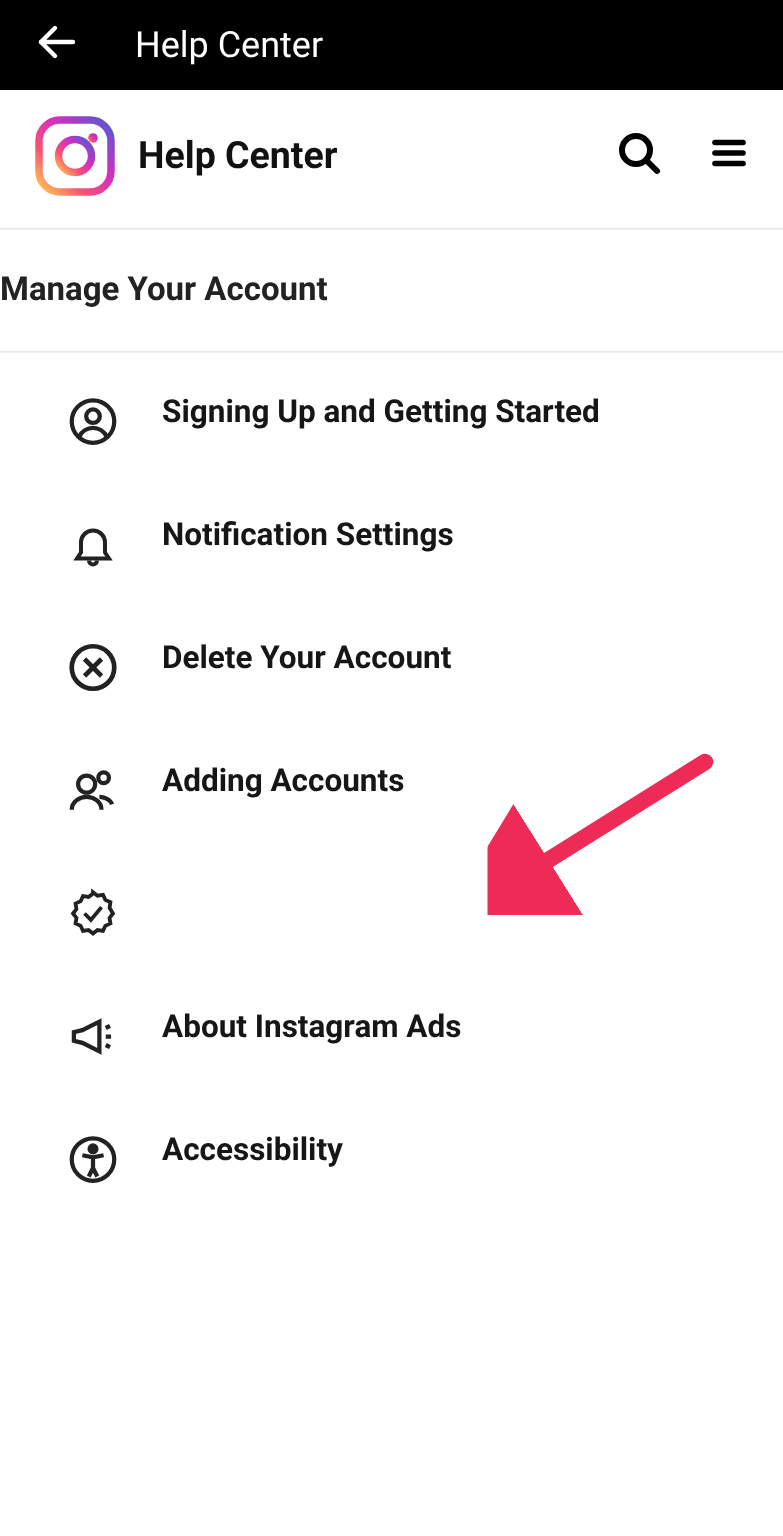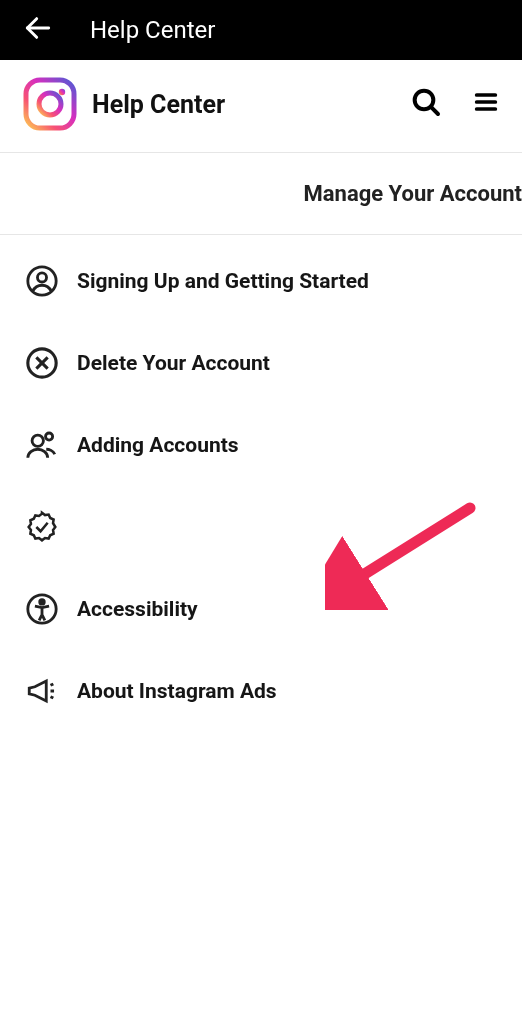--- a/index.html
+++ b/index.html
@@ -30,35 +30,35 @@
     .logo { width: 56px; height: 56px; flex-shrink: 0; }
     .header-title {
       font-size: 25px;
       font-weight: 700;
       margin-left: 14px;
       color: #111;
       flex: 1;
     }
     .header-actions { display: flex; align-items: center; gap: 30px; }
     .section-title {
-      text-align: right;
+      text-align: left;
       font-size: 22px;
       font-weight: 700;
       color: #222;
       padding: 28px 0 28px 0;
       border-bottom: 1px solid #e6e6e6;
     }
     .menu { padding: 12px 0 0 0; }
     .menu-item {
       display: flex;
-      align-items: center;
       padding: 16px 24px;
-      gap: 17px;
+      gap: 28px;
       cursor: pointer;
       margin-bottom: 14px;
+      margin-left: 20px;
     }
     .menu-icon {
       width: 36px;
       height: 36px;
       display: flex;
       align-items: center;
       justify-content: center;
       flex-shrink: 0;
     }
     .menu-label { font-size: 21px; font-weight: 700; color: #161616; }
@@ -125,20 +125,29 @@
       <svg width="34" height="34" viewBox="0 0 24 24" fill="none" stroke="#222" stroke-width="2">
           <circle cx="12" cy="12" r="10"></circle>
           <circle cx="12" cy="9.5" r="3.2"></circle>
           <path d="M5.5 19.2c1.3-2.8 4-4.2 6.5-4.2s5.2 1.4 6.5 4.2"></path>
         </svg>
     </span>
     <span class="menu-label">Signing Up and Getting Started</span>
   </div>
 
 
+  <div class="menu-item">
+    <span class="menu-icon">
+      <svg width="32" height="32" viewBox="0 0 24 24" fill="none" stroke="#222" stroke-width="2">
+          <path d="M18 16v-5a6 6 0 10-12 0v5l-2 3h16l-2-3z"></path>
+          <path d="M10 20a2 2 0 004 0"></path>
+        </svg>
+    </span>
+    <span class="menu-label">Notification Settings</span>
+  </div>
 
   <div class="menu-item">
     <span class="menu-icon">
       <svg width="34" height="34" viewBox="0 0 24 24" fill="none" stroke="#222" stroke-width="2.2">
           <circle cx="12" cy="12" r="10"></circle>
           <line x1="8" y1="8" x2="16" y2="16"></line>
           <line x1="16" y1="8" x2="8" y2="16"></line>
         </svg>
     </span>
     <span class="menu-label">Delete Your Account</span>
@@ -161,36 +170,36 @@
       <svg width="34" height="34" viewBox="0 0 24 24" fill="none" stroke="#222" stroke-width="1.8">
           <path d="M12 2l2.1 1.6 2.6-0.4 1.1 2.4 2.4 1.1-0.4 2.6L21.4 12l-1.6 2.1 0.4 2.6-2.4 1.1-1.1 2.4-2.6-0.4L12 21.4l-2.1-1.6-2.6 0.4-1.1-2.4-2.4-1.1 0.4-2.6L2.6 12l1.6-2.1-0.4-2.6 2.4-1.1 1.1-2.4 2.6 0.4L12 2.6z"></path>
           <polyline points="8 12 11 15 16 9"></polyline>
         </svg>
     </span>
   </div>
 
   <div class="menu-item">
     <span class="menu-icon">
       <svg width="34" height="34" viewBox="0 0 24 24" fill="none" stroke="#222" stroke-width="2">
+          <path d="M3 10v4l4 1 8 4V5l-8 4-4 1z"></path>
+          <path d="M18 8l2-1M18 12h2.5M18 16l2 1"></path>
+        </svg>
+    </span>
+    <span class="menu-label">About Instagram Ads</span>
+  </div>
+
+  <div class="menu-item">
+    <span class="menu-icon">
+      <svg width="34" height="34" viewBox="0 0 24 24" fill="none" stroke="#222" stroke-width="2">
           <circle cx="12" cy="12" r="10"></circle>
           <circle cx="12" cy="7" r="1.6" fill="#222"></circle>
           <path d="M7 10l5 1 5-1M12 11v5M10 20l2-4 2 4"></path>
         </svg>
     </span>
     <span class="menu-label">Accessibility</span>
-  </div>
-
-  <div class="menu-item">
-    <span class="menu-icon">
-      <svg width="34" height="34" viewBox="0 0 24 24" fill="none" stroke="#222" stroke-width="2">
-          <path d="M3 10v4l4 1 8 4V5l-8 4-4 1z"></path>
-          <path d="M18 8l2-1M18 12h2.5M18 16l2 1"></path>
-        </svg>
-    </span>
-    <span class="menu-label">About Instagram Ads</span>
   </div>
 
 </div>
 
 <div class="arrow-annotation">
   <svg width="160" height="110" viewBox="0 0 160 110">
     <defs>
       <marker id="arrowhead" markerWidth="8" markerHeight="8" refX="2" refY="4" orient="auto">
         <polygon points="0 0, 8 4, 0 8" fill="#ee2a56"></polygon>
       </marker>

